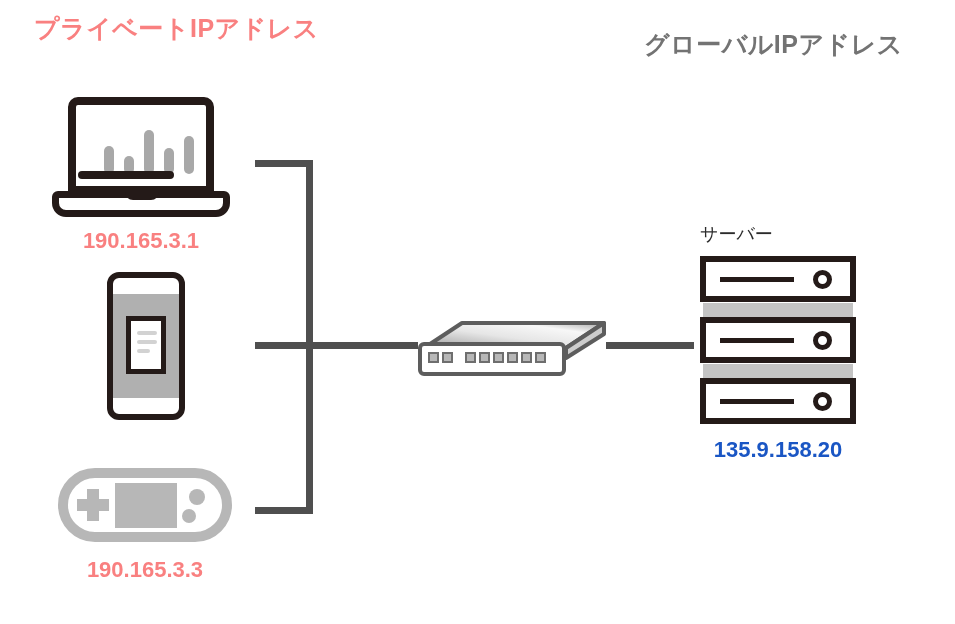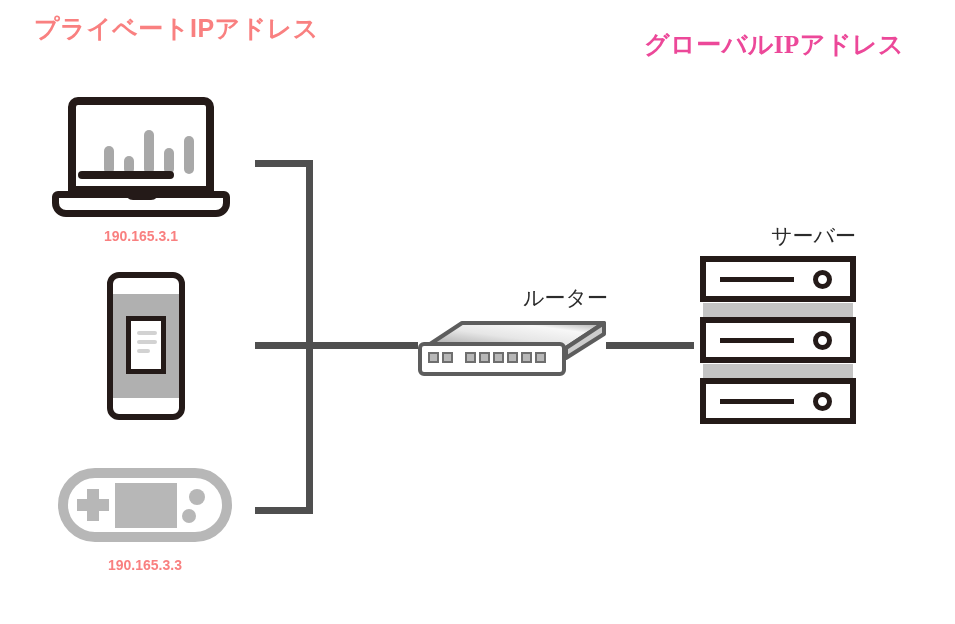--- a/index.html
+++ b/index.html
@@ -20,38 +20,38 @@
   .abs { position: absolute; }
 
   
   .zone-title {
     font-size: 25px;
     font-weight: bold;
     letter-spacing: 0.5px;
     white-space: nowrap;
   }
   .zone-title.private { color: #f98080; left: 34px; top: 12px; }
-  .zone-title.global  { color: #ec4899; left: 644px; top: 28px; font-family: Liberation Serif, serif; }
+  .zone-title.global  { color: #737373; left: 644px; top: 28px; }
 
   
   .ip-label {
-    font-size: 14px;
+    font-size: 22px;
     font-weight: bold;
     white-space: nowrap;
     text-align: center;
   }
   .ip-private { color: #f98080; }
   .ip-global  { color: #1a56c4; }
 
   
   .device-caption {
-    font-size: 21px;
+    font-size: 18px;
     color: #2b2b2b;
     white-space: nowrap;
-    text-align: right;
+    text-align: left;
     font-weight: normal;
   }
 
   
   .line {
     background: #4f4f4f;
   }
   .line-h { height: 7px; }
   .line-v { width: 7px; }
 
@@ -269,21 +269,20 @@
   <div class="abs" id="game">
     <div class="gm-body"></div>
     <div class="gm-dpad-h"></div>
     <div class="gm-dpad-v"></div>
     <div class="gm-screen"></div>
     <div class="gm-btn" style="left:131px; top:21px; width:16px; height:16px;"></div>
     <div class="gm-btn" style="left:124px; top:41px; width:14px; height:14px;"></div>
   </div>
   <div class="abs ip-label ip-private" style="left:56px; top:557px; width:178px;">190.165.3.3</div>
 
-  <div class="abs device-caption" style="left:418px; top:284px; width:190px;">ルーター</div>
   <div class="abs" id="router">
     <svg class="abs" width="190" height="60" style="left:0; top:0;">
       <defs>
         <linearGradient id="rtgrad" x1="0" y1="1" x2="1" y2="0">
           <stop offset="0%" stop-color="#9d9d9d"></stop>
           <stop offset="45%" stop-color="#e6e6e6"></stop>
           <stop offset="75%" stop-color="#f7f7f7"></stop>
           <stop offset="100%" stop-color="#a8a8a8"></stop>
         </linearGradient>
       </defs>
@@ -315,14 +314,15 @@
     <div class="sv-unit" style="top:61px;"></div>
     <div class="sv-line" style="top:82px;"></div>
     <div class="sv-ring" style="left:113px; top:75px;"></div>
 
     <div class="sv-band" style="top:108px;"></div>
 
     <div class="sv-unit" style="top:122px;"></div>
     <div class="sv-line" style="top:143px;"></div>
     <div class="sv-ring" style="left:113px; top:136px;"></div>
   </div>
+  <div class="abs ip-label ip-global" style="left:690px; top:437px; width:176px;">135.9.158.20</div>
 
 </div>
 
 </body></html>

